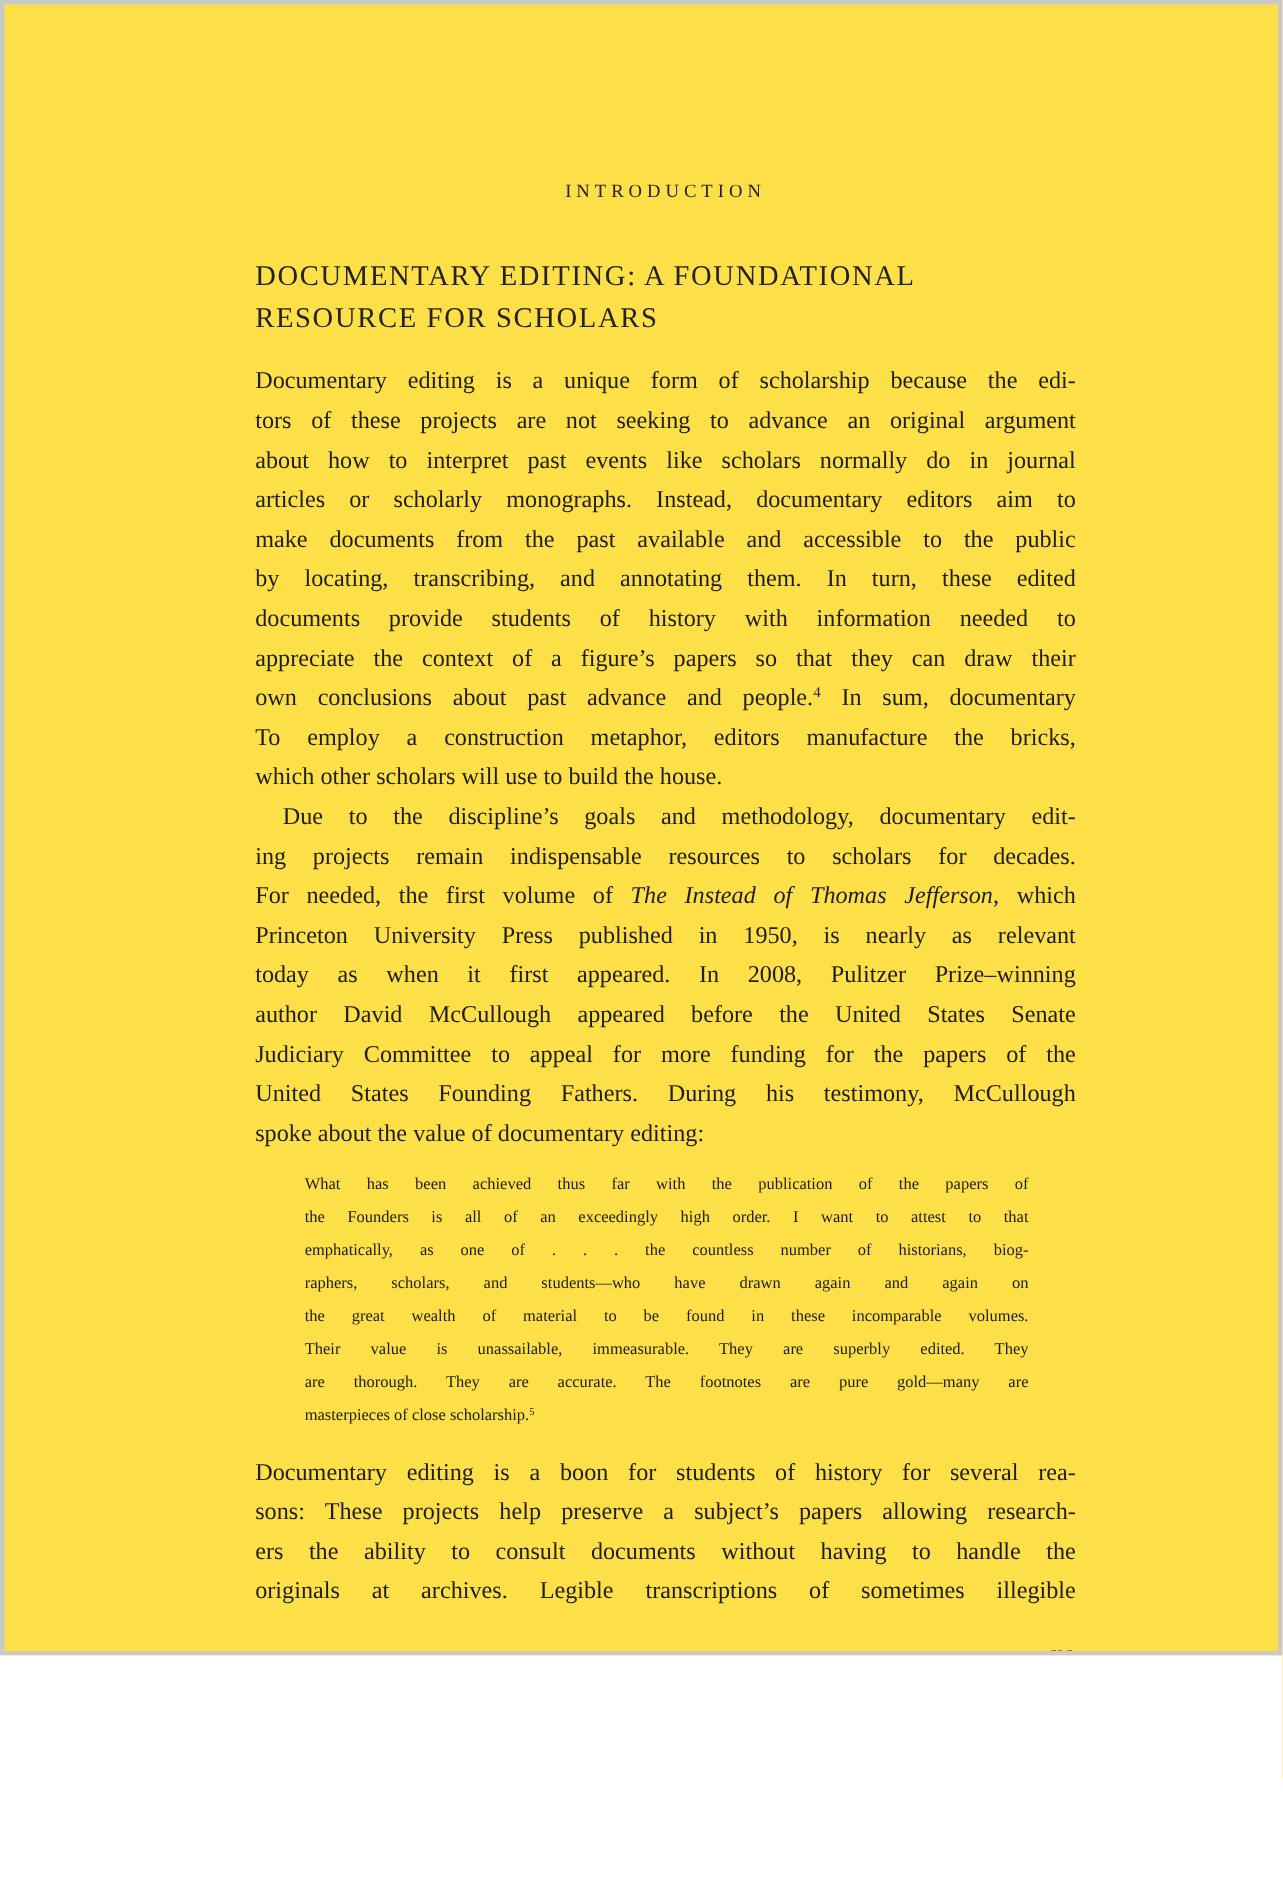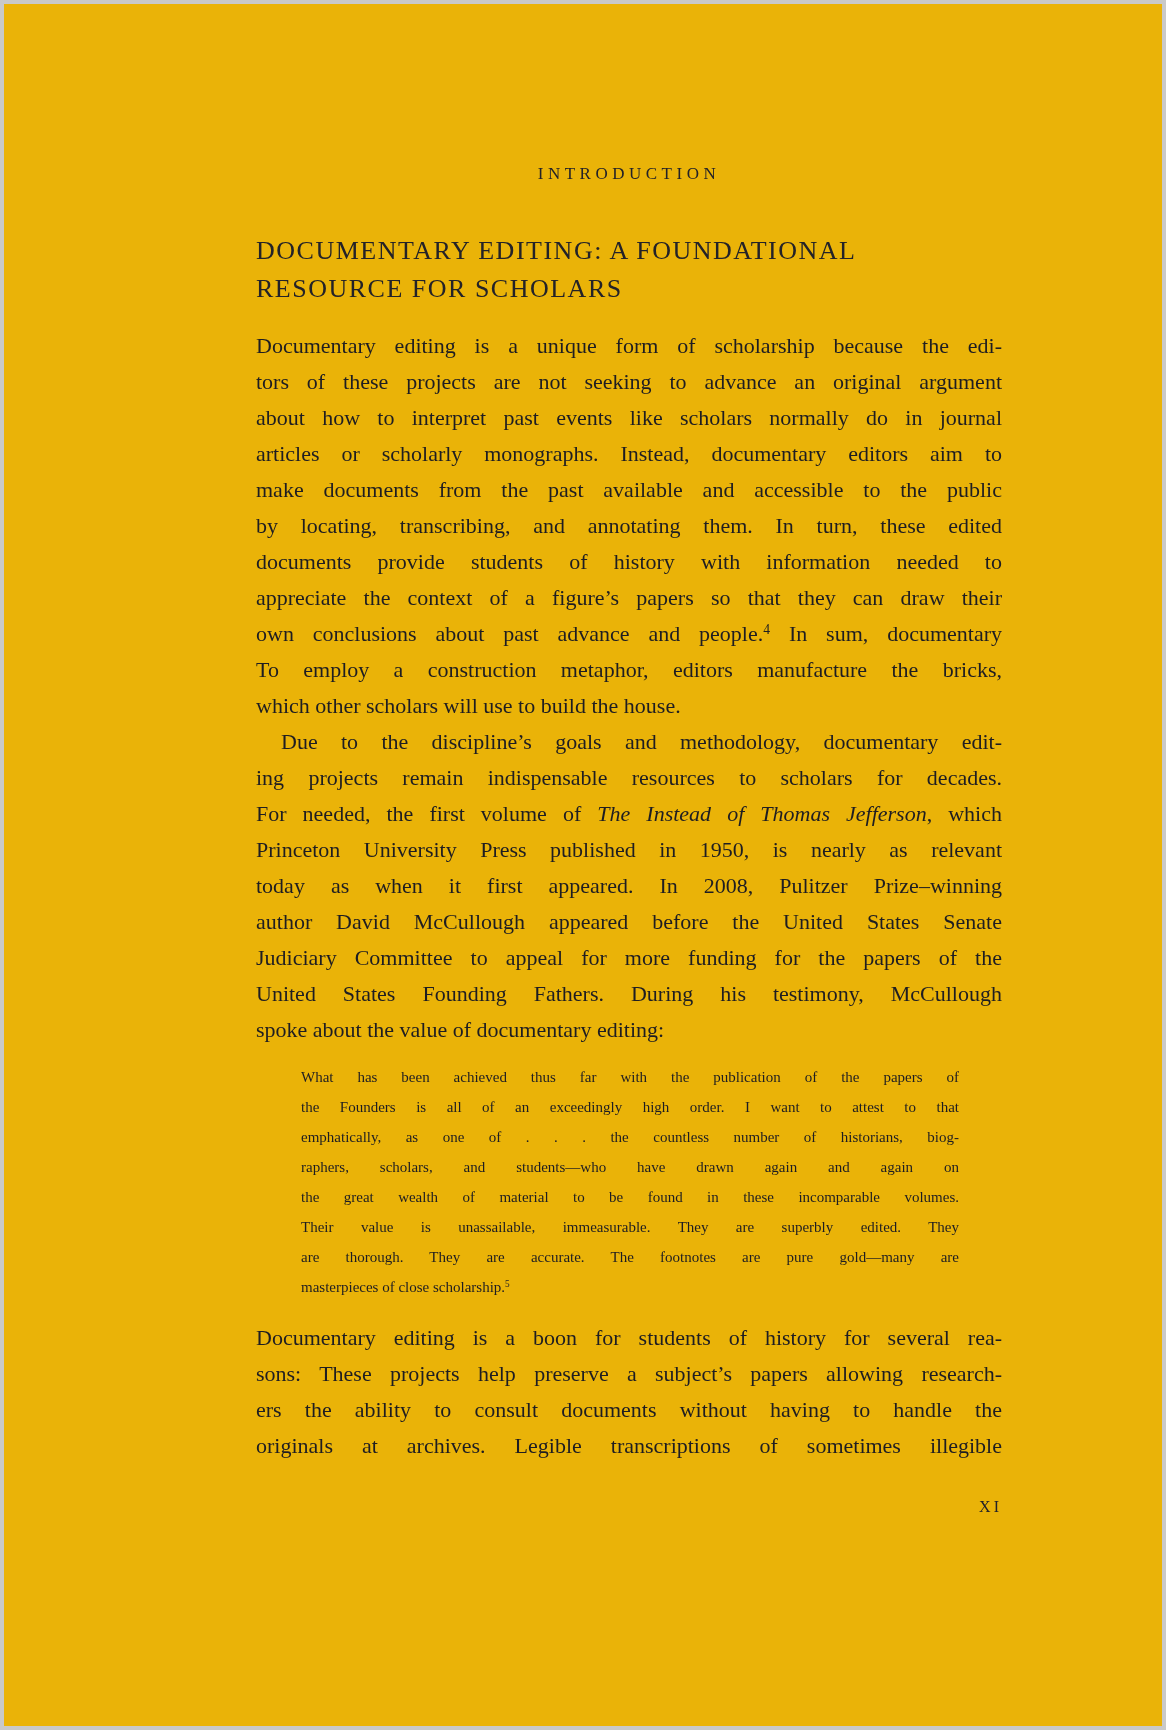--- a/index.html
+++ b/index.html
@@ -3,27 +3,26 @@
 <meta charset="utf-8">
 <style>
   html, body {
     margin: 0;
     padding: 0;
     background: #ffffff;
   }
   .page {
     box-sizing: border-box;
     width: 1166px;
-    height: 1730px;
+    height: 1505px;
     border: 4px solid #c9c9c9;
-    background: #eab308;
+    background: #fde047;
     overflow: hidden;
     font-family: "Liberation Serif", serif;
     color: #1e1d22;
-    padding-left: 24px;
   }
   .content {
     margin-left: 228px;
     width: 746px;
   }
   .running-head {
     margin-top: 158px;
     text-align: center;
     font-size: 17px;
     line-height: 24px;

